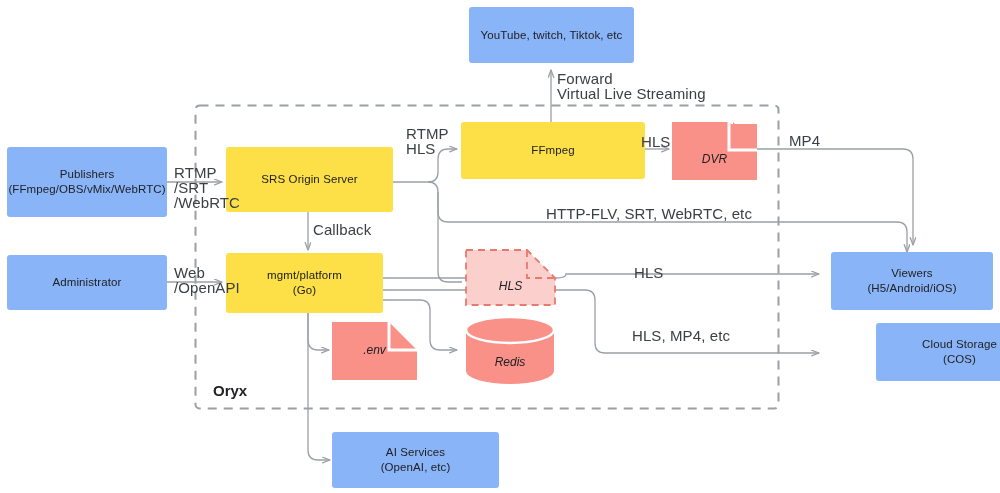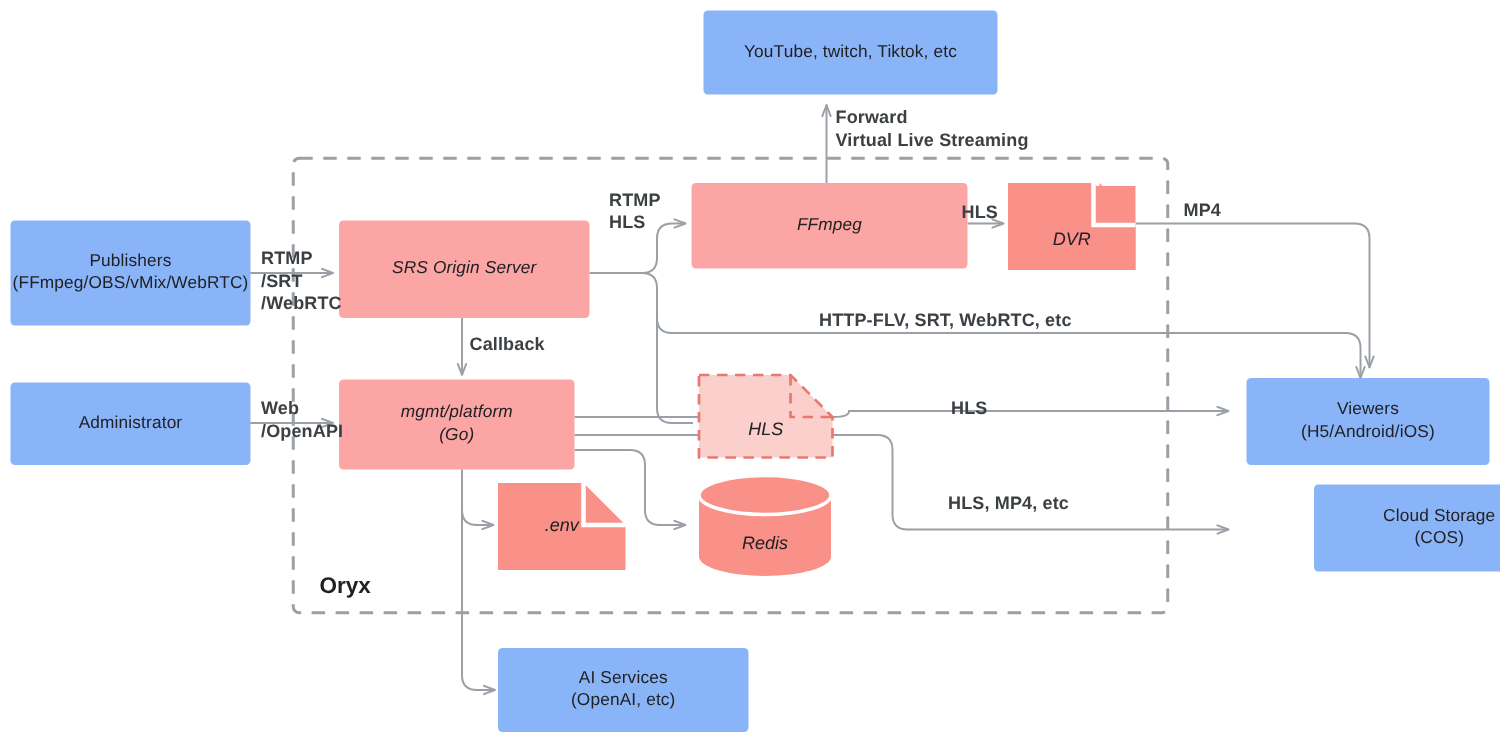--- a/index.html
+++ b/index.html
@@ -36,41 +36,40 @@
     justify-content: center;
     text-align: center;
     color: #202124;
     font-size: 11.5px;
     line-height: 15px;
     border-radius: 3px;
     letter-spacing: 0.1px;
   }
   .node .ln { display: block; white-space: nowrap; }
   .node-blue { background: #8ab4f8; }
-  .node-red  { background: #fca5a5; font-style: italic; }
+  .node-red  { background: #fde047; }
 
   
   .doclabel {
     position: absolute;
     text-align: center;
     color: #202124;
     font-size: 12px;
     line-height: 15px;
     white-space: nowrap;
     font-style: italic;
   }
   
   .elabel {
     position: absolute;
     color: #3c4043;
-    font-size: 12px;
+    font-size: 15px;
     line-height: 15px;
     white-space: nowrap;
     letter-spacing: 0.1px;
-    font-weight: bold;
   }
   .elabel .ln { display: block; }
   
   .grouptitle {
     position: absolute;
     color: #202124;
     font-size: 15px;
     line-height: 18px;
     white-space: nowrap;
     font-weight: bold;
@@ -137,21 +136,21 @@
       <path d="M466,250 L527,250 L555,278 L555,305 L466,305 Z" fill="#fbcfcb" stroke="#e8796f" stroke-width="1.8" stroke-dasharray="7 5"></path>
       <path d="M527,250 L527,278 L555,278" fill="none" stroke="#e8796f" stroke-width="1.8" stroke-dasharray="7 5"></path>
     </g>
 
     <g>
       <path d="M466,330 L466,371 A44,13 0 0 0 554,371 L554,330 Z" fill="#fa9189"></path>
       <ellipse cx="510" cy="330" rx="44" ry="13" fill="#fa9189" stroke="#ffffff" stroke-width="2.4"></ellipse>
     </g>
   </svg>
 
-  <div class="node node-blue" style="left:469px; top:7px; width:196px; height:56px;">
+  <div class="node node-blue" style="left:469px; top:7px; width:165px; height:56px;">
     <span class="ln">YouTube, twitch, Tiktok, etc</span>
   </div>
 
   <div class="node node-blue" style="left:7px; top:147px; width:160px; height:70px;">
     <span class="ln">Publishers</span>
     <span class="ln">(FFmpeg/OBS/vMix/WebRTC)</span>
   </div>
 
   <div class="node node-blue" style="left:7px; top:255px; width:160px; height:55px;">
     <span class="ln">Administrator</span>

